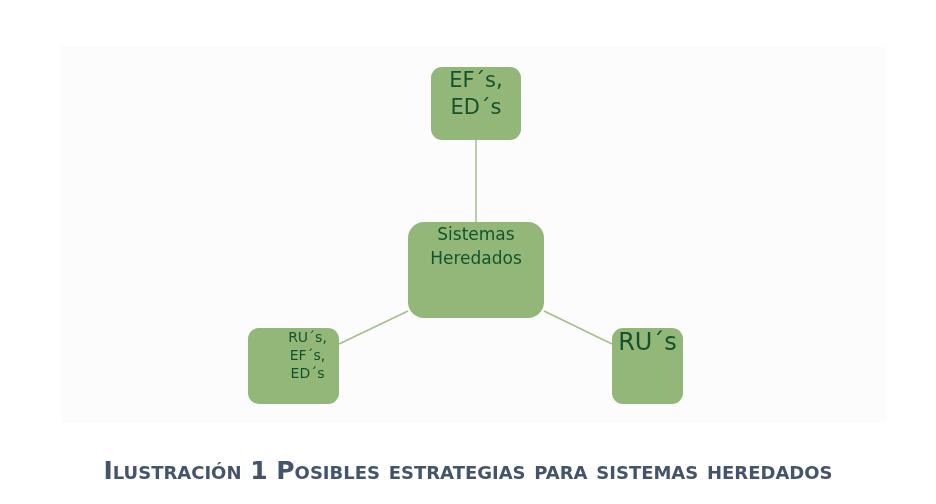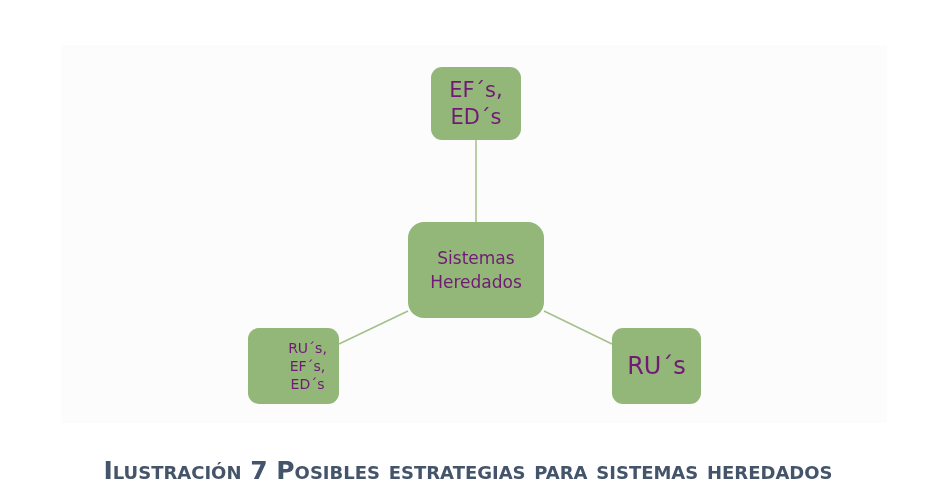--- a/index.html
+++ b/index.html
@@ -3,29 +3,29 @@
   <meta charset="utf-8">
   <style>
     html, body { margin: 0; padding: 0; background: #ffffff; }
     body { width: 936px; height: 504px; position: relative; overflow: hidden; }
     .panel {
       position: absolute; left: 61px; top: 45px; width: 826px; height: 378px;
       background: #fcfcfc;
     }
     svg.connectors { position: absolute; left: 0; top: 0; width: 936px; height: 504px; }
     .node {
-      position: absolute; background: #93b679; color: #701a75;
-      display: flex; align-items: center; justify-content: center; text-align: center;
+      position: absolute; background: #93b679; color: #14532d;
+      display: flex; justify-content: center; text-align: center;
       font-family: "DejaVu Sans", sans-serif; box-sizing: border-box;
     }
     .node span { display: block; white-space: pre-line; }
     #node-top { left: 431px; top: 67px; width: 90px; height: 73px; border-radius: 11px; font-size: 21px; line-height: 27px; }
     #node-center { left: 408px; top: 222px; width: 136px; height: 96px; border-radius: 16px; font-size: 17px; line-height: 24px; }
     #node-left { left: 248px; top: 328px; width: 91px; height: 76px; border-radius: 11px; font-size: 14px; line-height: 18px; padding-left: 28px; }
-    #node-right { left: 612px; top: 328px; width: 89px; height: 76px; border-radius: 11px; font-size: 24px; line-height: 28px; }
+    #node-right { left: 612px; top: 328px; width: 71px; height: 76px; border-radius: 11px; font-size: 24px; line-height: 28px; }
     .caption {
       position: absolute; left: 0; top: 456px; width: 936px; text-align: center;
       font-family: "DejaVu Sans", sans-serif; font-weight: bold; color: #44546a;
       font-variant: small-caps; font-size: 25px; letter-spacing: 0px;
     }
   </style>
 </head>
 <body>
 
 <div class="panel"></div>
@@ -49,13 +49,13 @@
 <div class="node" id="node-left">
   <span>RU´s,
 EF´s,
 ED´s</span>
 </div>
 
 <div class="node" id="node-right">
   <span>RU´s</span>
 </div>
 
-<div class="caption">Ilustración 7 Posibles estrategias para sistemas heredados</div>
+<div class="caption">Ilustración 1 Posibles estrategias para sistemas heredados</div>
 
 </body></html>

